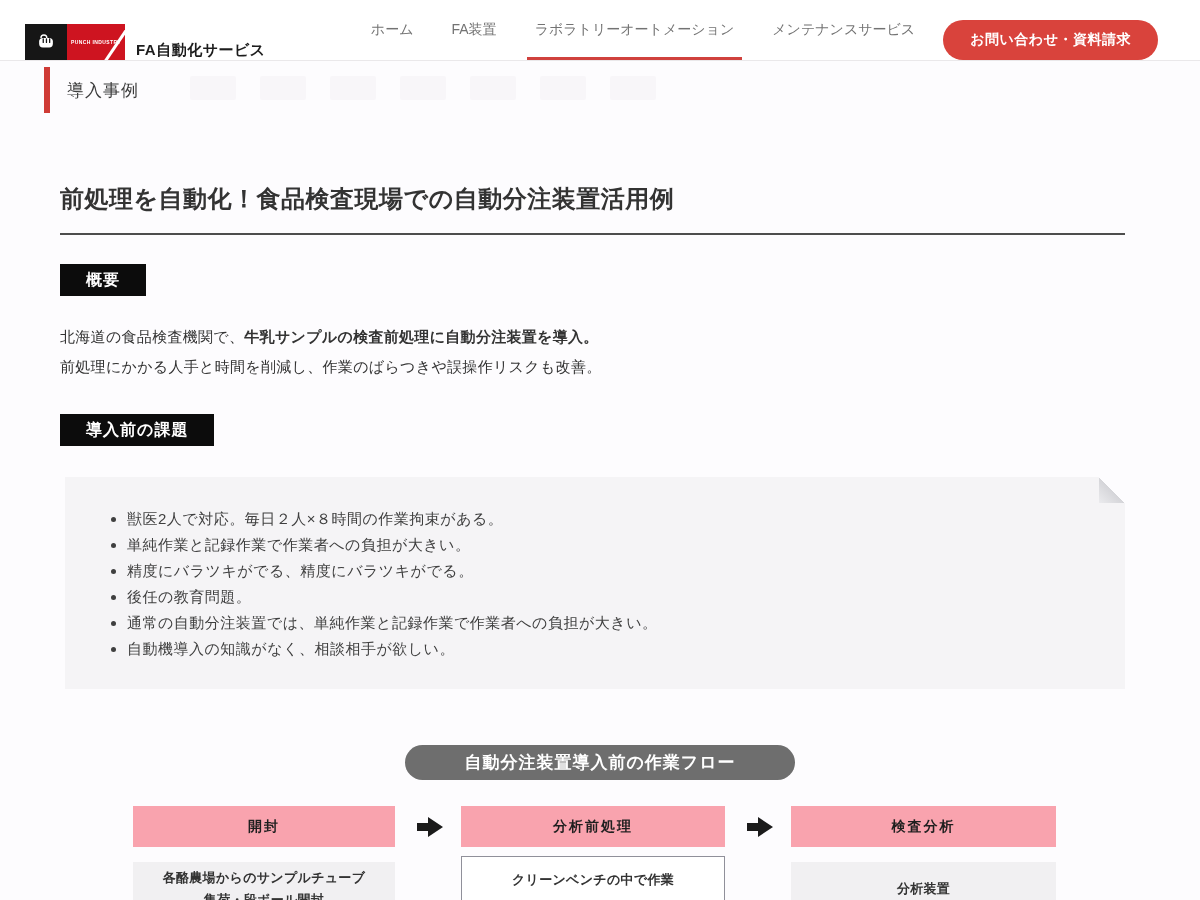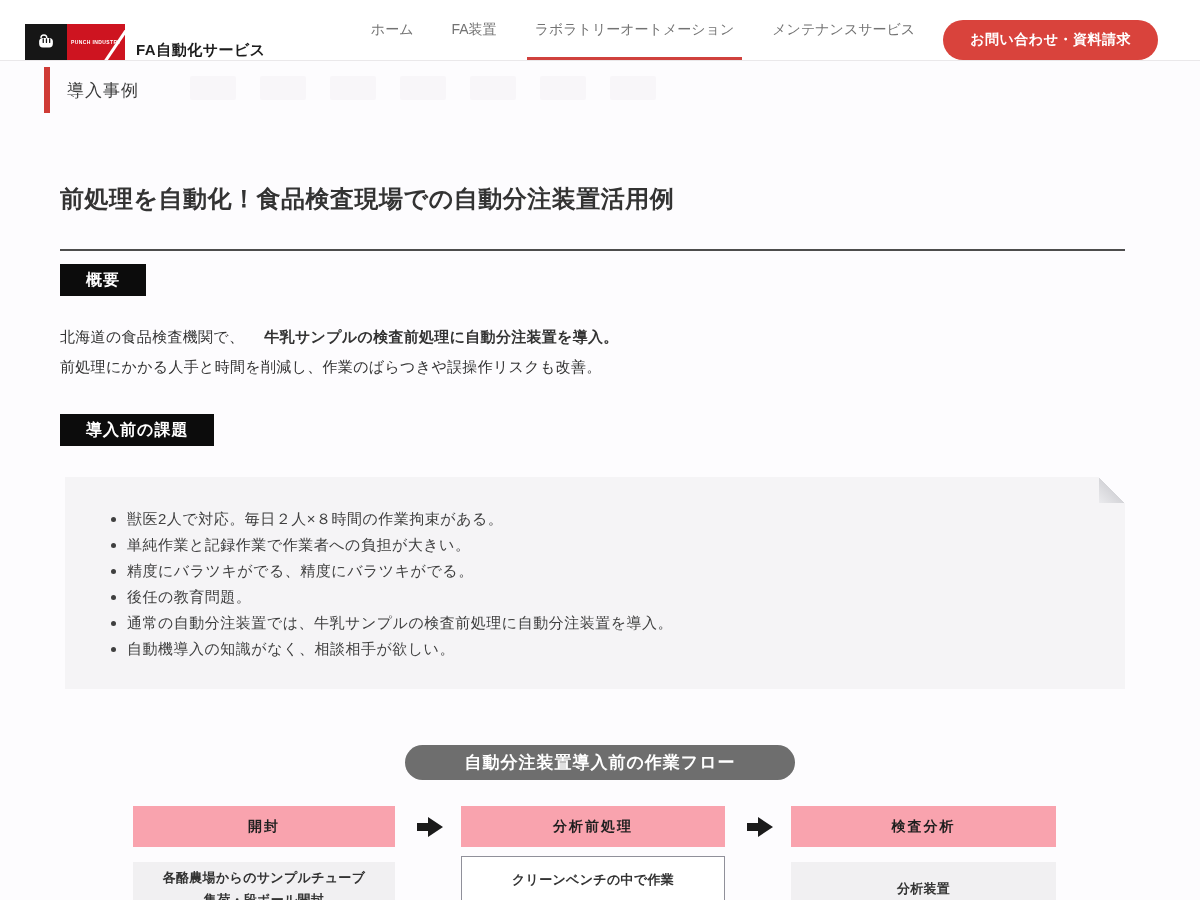--- a/index.html
+++ b/index.html
@@ -57,32 +57,32 @@
   .breadcrumb { position:absolute; top:67px; left:44px; display:flex; align-items:center; }
   .breadcrumb-bar { width:6px; height:46px; background:#cf3b36; }
   .breadcrumb-label { margin-left:17px; font-size:17px; font-weight:500; color:#3c3c3c; letter-spacing:1px; }
 
   .ghost { position:absolute; top:76px; width:46px; height:24px; background:rgba(110,90,110,0.035); border-radius:2px; }
 
   
   .article-title {
     position:absolute; top:183px; left:60px; width:1065px;
     font-size:24px; font-weight:bold; color:#333; letter-spacing:0.5px;
-    padding-bottom:34px; border-bottom:2px solid #4d4d4d;
+    padding-bottom:18px; border-bottom:2px solid #4d4d4d;
   }
   .section-label {
     position:absolute; display:inline-block;
     background:#0c0c0c; color:#fff; font-size:16px; font-weight:bold;
     padding:6px 26px; letter-spacing:1px; line-height:20px;
   }
   .label-overview { top:264px; left:60px; }
   .label-challenges { top:414px; left:60px; }
 
   .overview-text { position:absolute; top:322px; left:60px; font-size:15px; line-height:30px; color:#333; letter-spacing:0.3px; }
-  .overview-text .bold { font-weight:bold;margin-left:20px; }
+  .overview-text .bold { font-weight:bold; }
 
   .challenge-panel {
     position:absolute; top:477px; left:65px; width:1060px; height:212px;
     background:#f5f4f6;
   }
   .challenge-panel .fold {
     position:absolute; top:0; right:0; width:26px; height:26px;
     background:linear-gradient(225deg,#fdfcfe 0%,#fdfcfe 50%,#d4d4d8 50%,#ebebee 100%);
   }
   .challenge-list { margin:34px 0 0 62px; list-style:disc; }
@@ -173,21 +173,21 @@
 
 <div class="section-label label-challenges">導入前の課題</div>
 
 <div class="challenge-panel">
   <div class="fold"></div>
   <ul class="challenge-list">
     <li>獣医2人で対応。毎日２人×８時間の作業拘束がある。</li>
     <li>単純作業と記録作業で作業者への負担が大きい。</li>
     <li>精度にバラツキがでる、精度にバラツキがでる。</li>
     <li>後任の教育問題。</li>
-    <li>通常の自動分注装置では、牛乳サンプルの検査前処理に自動分注装置を導入。</li>
+    <li>通常の自動分注装置では、単純作業と記録作業で作業者への負担が大きい。</li>
     <li>自動機導入の知識がなく、相談相手が欲しい。</li>
   </ul>
 </div>
 
 <div class="flow-pill">自動分注装置導入前の作業フロー</div>
 
 <div class="step-header sh-1">開封</div>
 <div class="step-header sh-2">分析前処理</div>
 <div class="step-header sh-3">検査分析</div>
 

